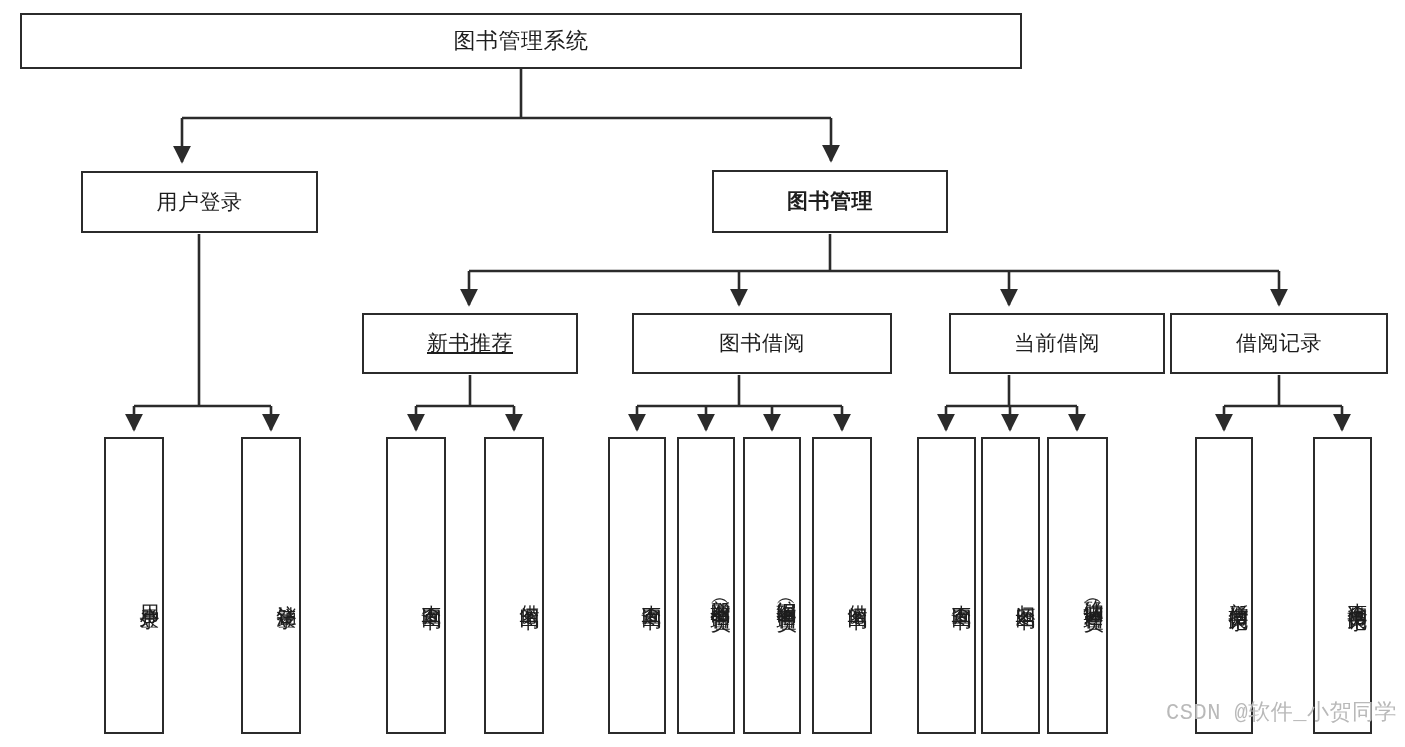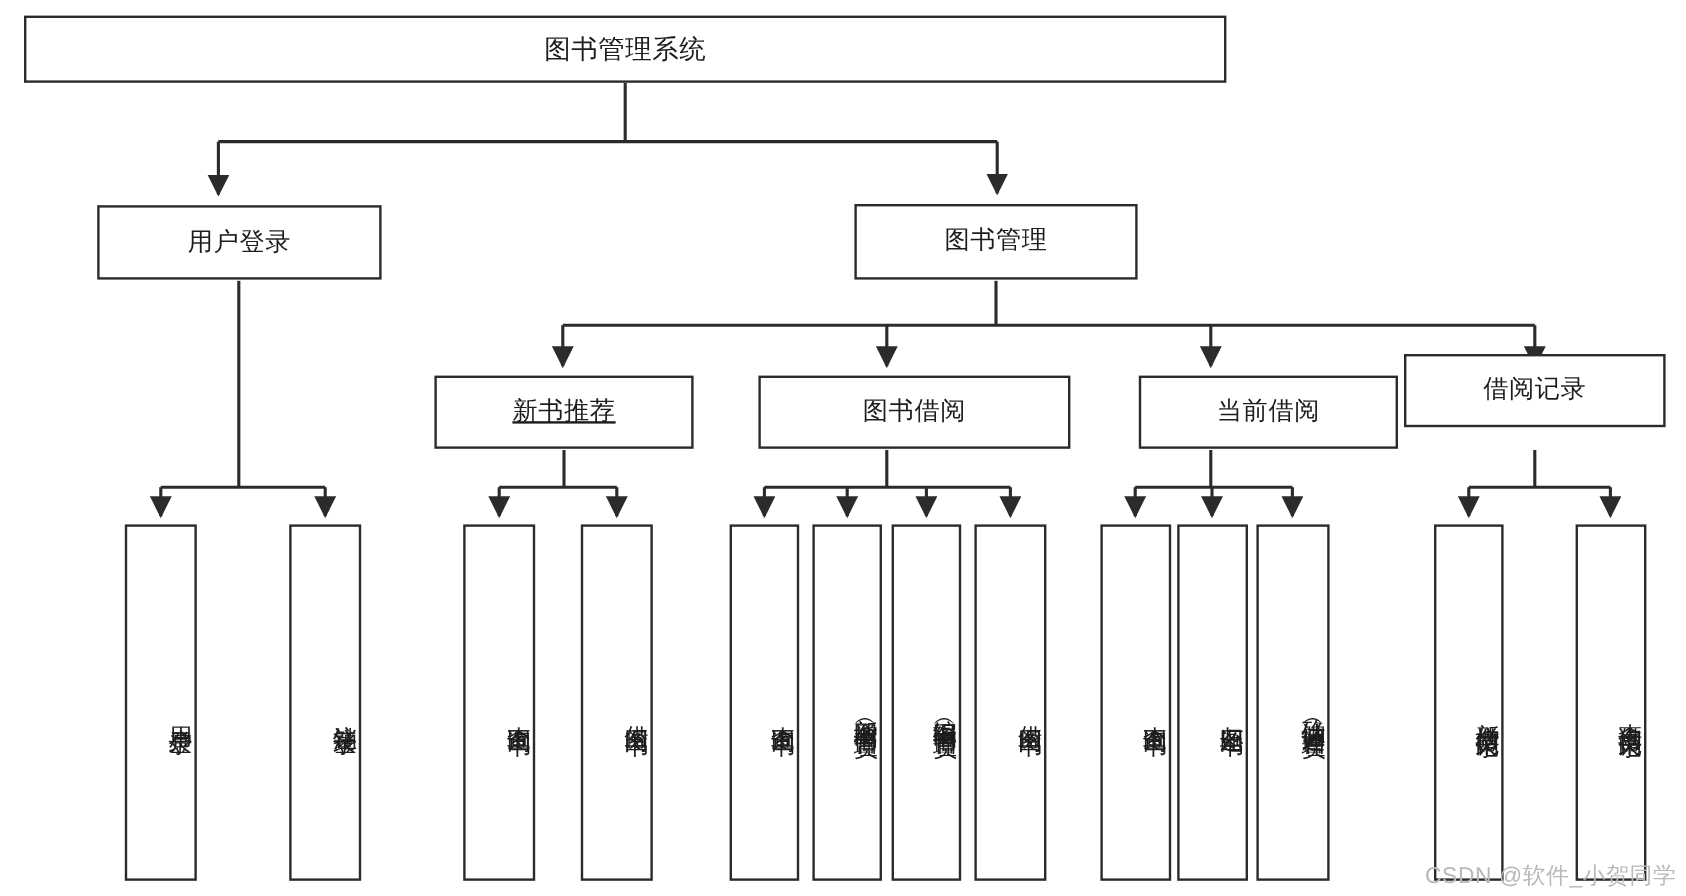--- a/index.html
+++ b/index.html
@@ -56,26 +56,26 @@
   }
   .node.vert .lbl {
     writing-mode: vertical-rl;
     text-orientation: upright;
     display: block;
     white-space: nowrap;
   }
   .watermark {
     position: absolute;
     right: 8px;
-    bottom: 4px;
-    font-size: 19px;
+    bottom: 20px;
+    font-size: 22px;
     color: #b9b9b9;
     letter-spacing: 0.5px;
     white-space: nowrap;
-    font-family: Liberation Sans, sans-serif;
+    font-family: Liberation Mono, monospace;
   }
 </style>
 </head>
 <body>
 
 <div id="canvas">
 
   <svg class="wires" viewBox="0 0 1405 747" xmlns="http://www.w3.org/2000/svg">
     <defs>
       <marker id="arrow" viewBox="0 0 10 10" refX="9" refY="5" markerWidth="7" markerHeight="7" orient="auto-start-reverse">
@@ -126,34 +126,34 @@
     </g>
   </svg>
 
   <div class="node horiz root" style="left:20px; top:13px; width:1002px; height:56px;">
     <span class="lbl">图书管理系统</span>
   </div>
 
   <div class="node horiz" style="left:81px; top:171px; width:237px; height:62px;">
     <span class="lbl">用户登录</span>
   </div>
-  <div class="node horiz" style="left:712px; top:170px; width:236px; height:63px;">
+  <div class="node horiz" style="left:712px; top:170px; width:236px; height:63px;font-weight:bold;">
     <span class="lbl">图书管理</span>
   </div>
 
   <div class="node horiz" style="left:362px; top:313px; width:216px; height:61px;text-decoration:underline;">
     <span class="lbl">新书推荐</span>
   </div>
   <div class="node horiz" style="left:632px; top:313px; width:260px; height:61px;">
     <span class="lbl">图书借阅</span>
   </div>
   <div class="node horiz" style="left:901px; top:313px; width:216px; height:61px;margin-left:48px;">
     <span class="lbl">当前借阅</span>
   </div>
-  <div class="node horiz" style="left:1170px; top:295px; width:218px; height:61px;">
+  <div class="node horiz" style="left:1170px; top:313px; width:218px; height:61px;">
     <span class="lbl">借阅记录</span>
   </div>
 
   <div class="node vert" style="left:104px; top:437px; width:60px; height:297px;">
     <span class="lbl">用户登录</span>
   </div>
   <div class="node vert" style="left:241px; top:437px; width:60px; height:297px;">
     <span class="lbl">注销登录</span>
   </div>
   <div class="node vert" style="left:386px; top:437px; width:60px; height:297px;">

